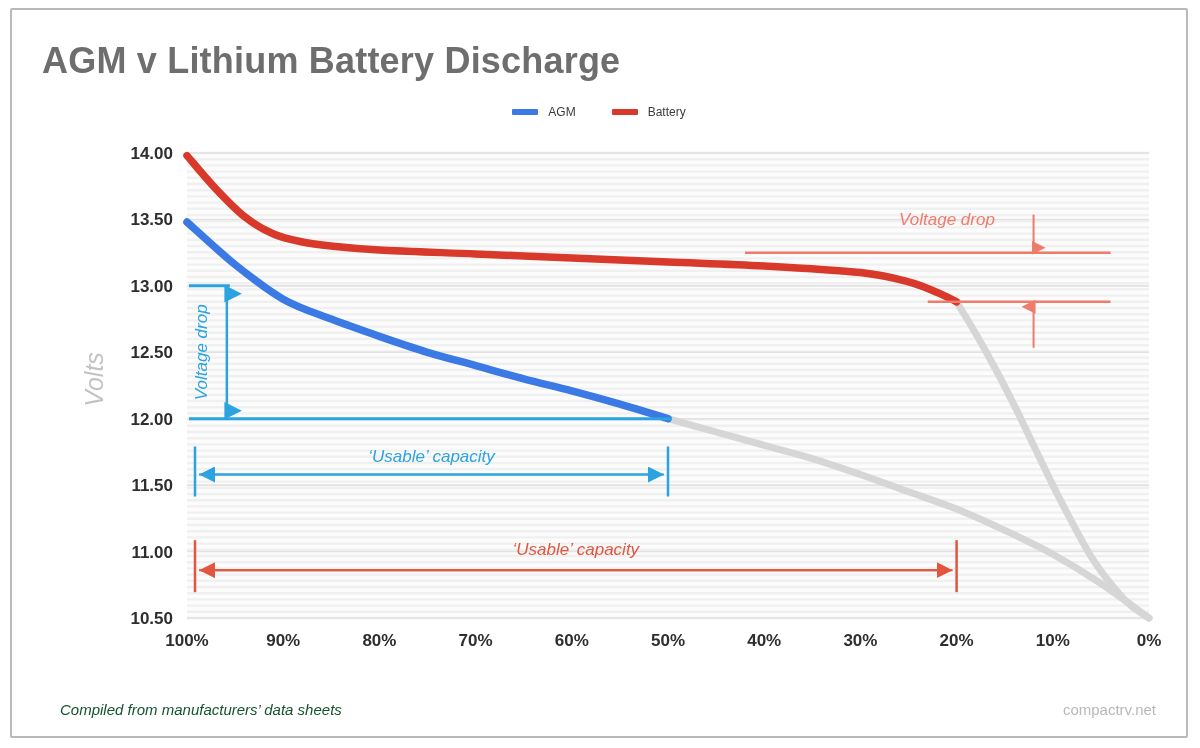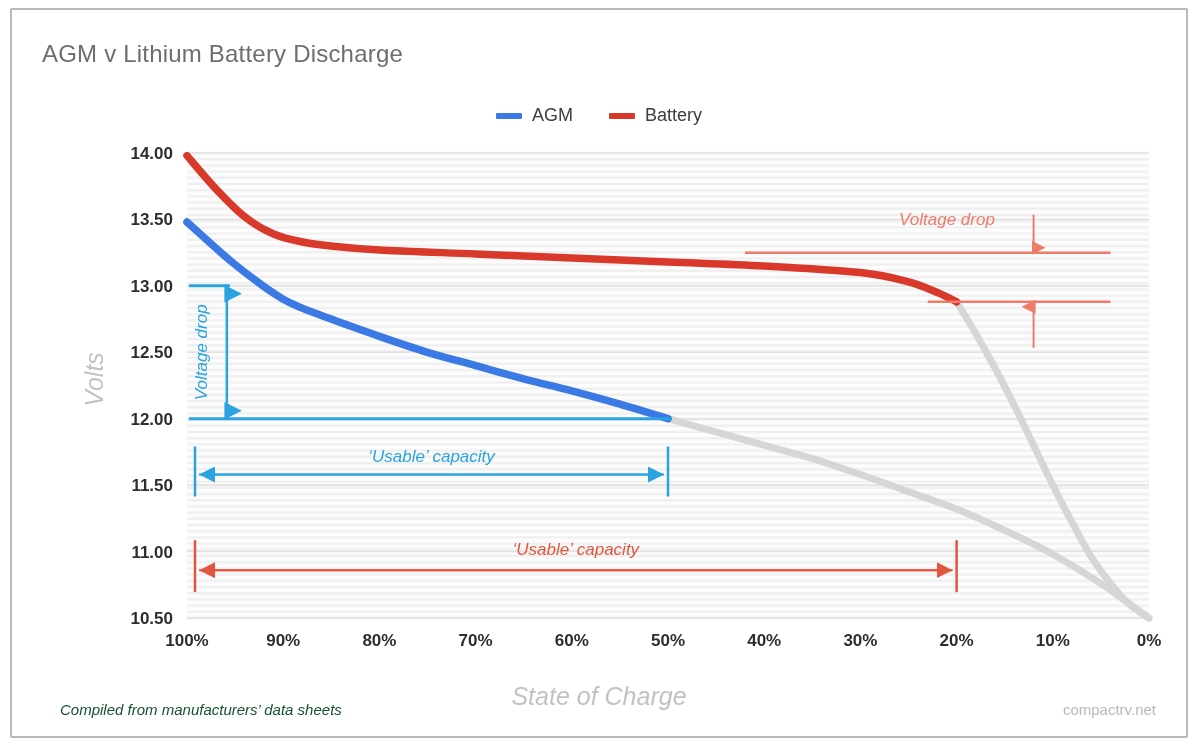--- a/index.html
+++ b/index.html
@@ -17,40 +17,41 @@
     border:2px solid #b9b9b9;
     border-radius:2px;
     background:#ffffff;
     box-sizing:border-box;
     overflow:hidden;
   }
   
   #chart-title{
     position:absolute;
     left:30px; top:30px;
-    font-size:24px;
+    font-size:36px;
     color:#6e6e6e;
     letter-spacing:.2px;
     white-space:nowrap;
+    font-weight:bold;
   }
   
   #legend{
     position:absolute;
     left:0; right:0; top:95px;
     display:flex;
     justify-content:center;
     align-items:center;
     gap:36px;
   }
   .legend-item{display:flex;align-items:center;gap:10px;}
   .legend-swatch{
     width:26px;height:6px;border-radius:1px;display:block;
   }
   .legend-label{
-    font-size:18px;color:#3c3c3c;text-align:center;
+    font-size:12px;color:#3c3c3c;text-align:center;
   }
   
   #y-axis-title{
     position:absolute;
     left:22px; top:355px;
     width:120px;
     text-align:center;
     transform:rotate(-90deg);
     transform-origin:center center;
     font-size:25px;
@@ -112,21 +113,20 @@
       <span class="legend-swatch" style="background:#3b7ae4"></span>
       <span class="legend-label">AGM</span>
     </div>
     <div class="legend-item">
       <span class="legend-swatch" style="background:#d8392a"></span>
       <span class="legend-label">Battery</span>
     </div>
   </div>
 
   <div id="y-axis-title">Volts</div>
-  <div id="x-axis-title">State of Charge</div>
 
   <svg id="plot" viewBox="0 0 1178 730" preserveAspectRatio="none">
     <defs>
       <marker id="arr-blue-up" markerWidth="7" markerHeight="7" refX="3.5" refY="6" orient="auto">
         <path d="M3.5 0 L7 7 L0 7 Z" fill="#2aa3e0"></path>
       </marker>
       <marker id="arr-blue-down" markerWidth="7" markerHeight="7" refX="3.5" refY="6" orient="auto">
         <path d="M3.5 0 L7 7 L0 7 Z" fill="#2aa3e0"></path>
       </marker>
       <marker id="arr-blue-h" markerWidth="8" markerHeight="8" refX="7" refY="4" orient="auto">

